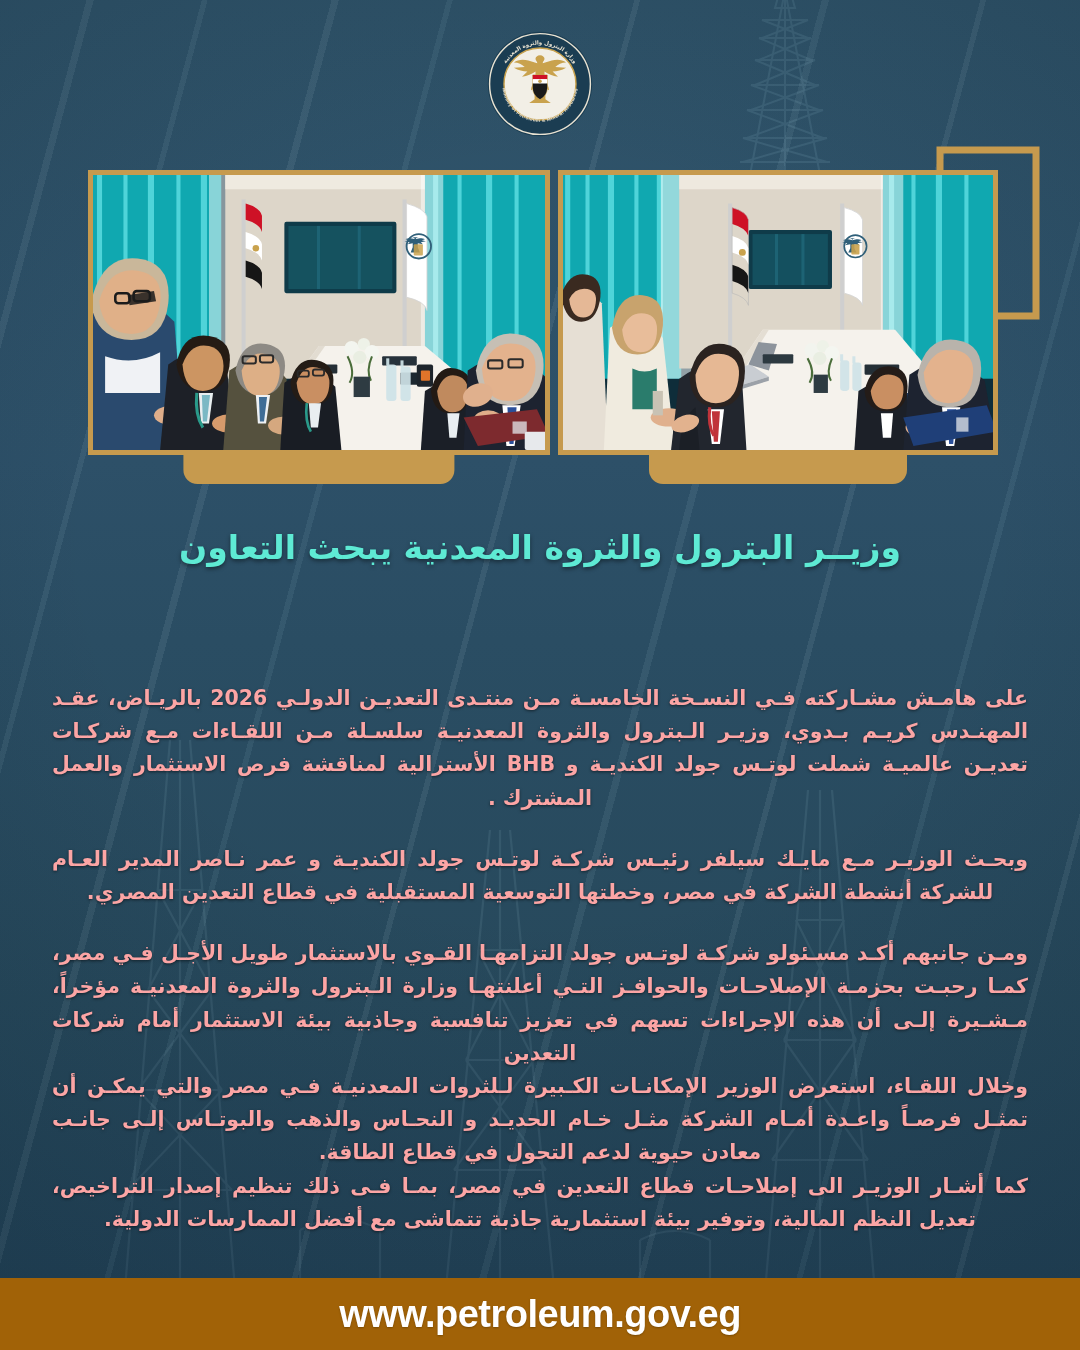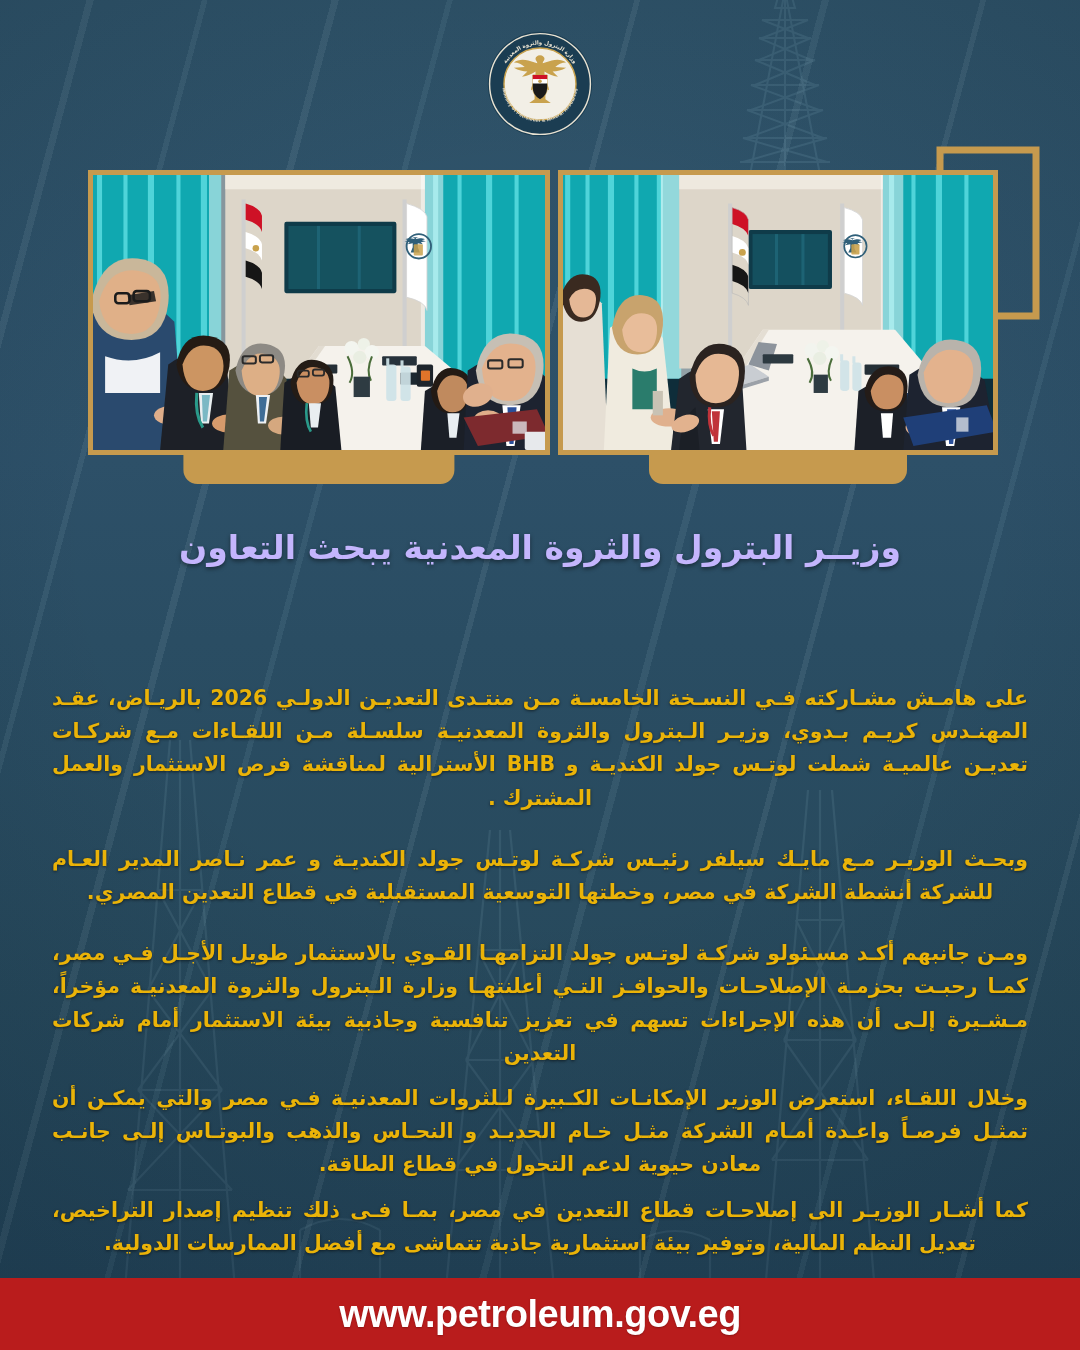--- a/index.html
+++ b/index.html
@@ -123,54 +123,54 @@
     height: 5px;
     background: #c69a4e;
   }
 
   
   .headline {
     position: absolute;
     left: 70px; right: 70px;
     top: 524px;
     text-align: center;
-    color: #c4b5fd;
+    color: #5eead4;
     font-size: 33px;
     font-weight: bold;
     line-height: 1.48;
     letter-spacing: 0;
     text-shadow: 0 2px 4px rgba(0,0,0,.45);
     z-index: 6;
   }
   .headline .ln { display: block; }
 
   
   .body-copy {
     position: absolute;
     left: 52px; right: 52px;
     top: 682px;
-    color: #eab308;
+    color: #fca5a5;
     font-size: 20.5px;
     font-weight: bold;
     line-height: 1.62;
     text-align: justify;
     text-align-last: center;
     text-shadow: 0 1px 3px rgba(0,0,0,.55);
     z-index: 6;
   }
   .body-copy p { margin: 0; }
   .body-copy p.gap  { margin-top: 28px; }
-  .body-copy p.tight { margin-top: 12px; }
+  .body-copy p.tight { margin-top: 0; }
 
   
   .footer-bar {
     position: absolute;
     left: 0; bottom: 0;
     width: 1080px; height: 72px;
-    background: #b91c1c;
+    background: #a16207;
     display: flex;
     align-items: center;
     justify-content: center;
     z-index: 7;
   }
   .footer-url {
     color: #ffffff;
     font-size: 38px;
     font-weight: bold;
     letter-spacing: -.5px;

